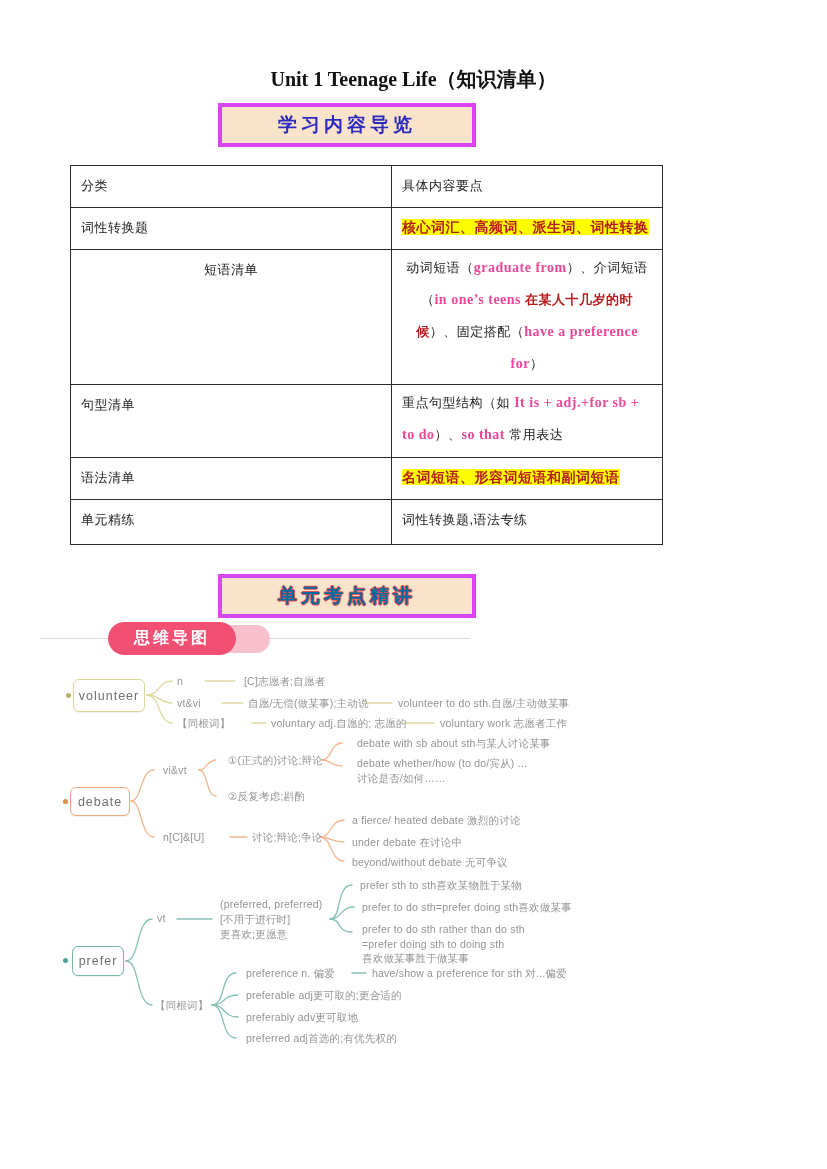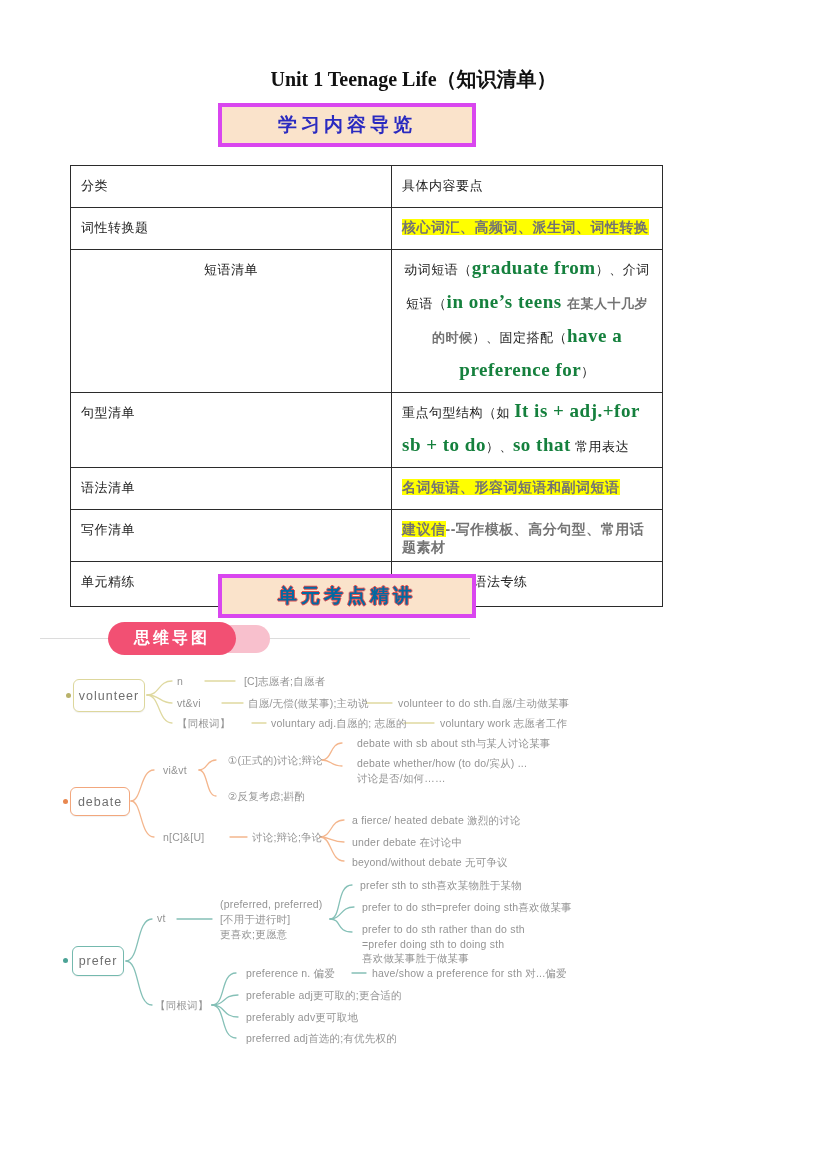--- a/index.html
+++ b/index.html
@@ -40,24 +40,24 @@
     border:1px solid #2b2b2b; vertical-align:top;
     padding:11px 10px 4px 10px; letter-spacing:0.5px;
   }
   .ov-table .c1 { width:300px; }
   .ov-table tr.h42 { height:42px; }
   .ov-table tr.h45 { height:45px; }
   .ov-table tr.tall3 { height:106px;text-align:center; }
   .ov-table tr.tall2 { height:73px; }
   .ov-table tr.tall3 td.c2, .ov-table tr.tall2 td.c2 { line-height:32px; padding-top:2px; }
   .hl { background:#ffff00; }
-  .redb { color:#737373; font-weight:bold; }
+  .redb { color:#b91c1c; font-weight:bold; }
   .red-en {
-    color:#15803d; font-weight:bold;
-    font-family:"Liberation Serif","DejaVu Serif",serif; font-size:19px;margin-top:7px;
+    color:#ec4899; font-weight:bold;
+    font-family:"Liberation Serif","DejaVu Serif",serif; font-size:14px;margin-top:7px;
   }
   .big { font-size:14px; }
   
   .badge-line { position:absolute; left:40px; top:638px; width:430px; height:1px; background:#dcdcdc; }
   .badge-swoosh {
     position:absolute; left:228px; top:625px; width:42px; height:28px;
     background:#f8c0cd; border-radius:0 16px 16px 0;
   }
   .mindmap-badge {
     position:absolute; left:108px; top:622px; width:128px; height:33px;
@@ -107,24 +107,20 @@
       <td class="c1">短语清单</td>
       <td class="c2"><span>动词短语（</span><span class="red-en">graduate from</span><span>）、介词短语（</span><span class="red-en">in one’s teens </span><span class="redb">在某人十几岁的时候</span><span>）、固定搭配（</span><span class="red-en">have a preference for</span><span>）</span></td>
     </tr>
     <tr class="tall2">
       <td class="c1">句型清单</td>
       <td class="c2"><span>重点句型结构（如 </span><span class="red-en">It is + adj.+for sb + to do</span><span>）、</span><span class="red-en">so that</span><span> 常用表达</span></td>
     </tr>
     <tr class="h42">
       <td class="c1">语法清单</td>
       <td class="c2"><span class="hl redb big">名词短语、形容词短语和副词短语</span></td>
-    </tr>
-    <tr class="h42">
-      <td class="c1">写作清单</td>
-      <td class="c2"><span class="hl redb big">建议信</span><span class="redb big">--</span><span class="redb big">写作模板、高分句型、常用话题素材</span></td>
     </tr>
     <tr class="h45">
       <td class="c1">单元精练</td>
       <td class="c2">词性转换题,语法专练</td>
     </tr>
   </tbody>
     </table>
 
   <div class="banner banner-exam">
     <span class="banner-text">单元考点精讲</span>

